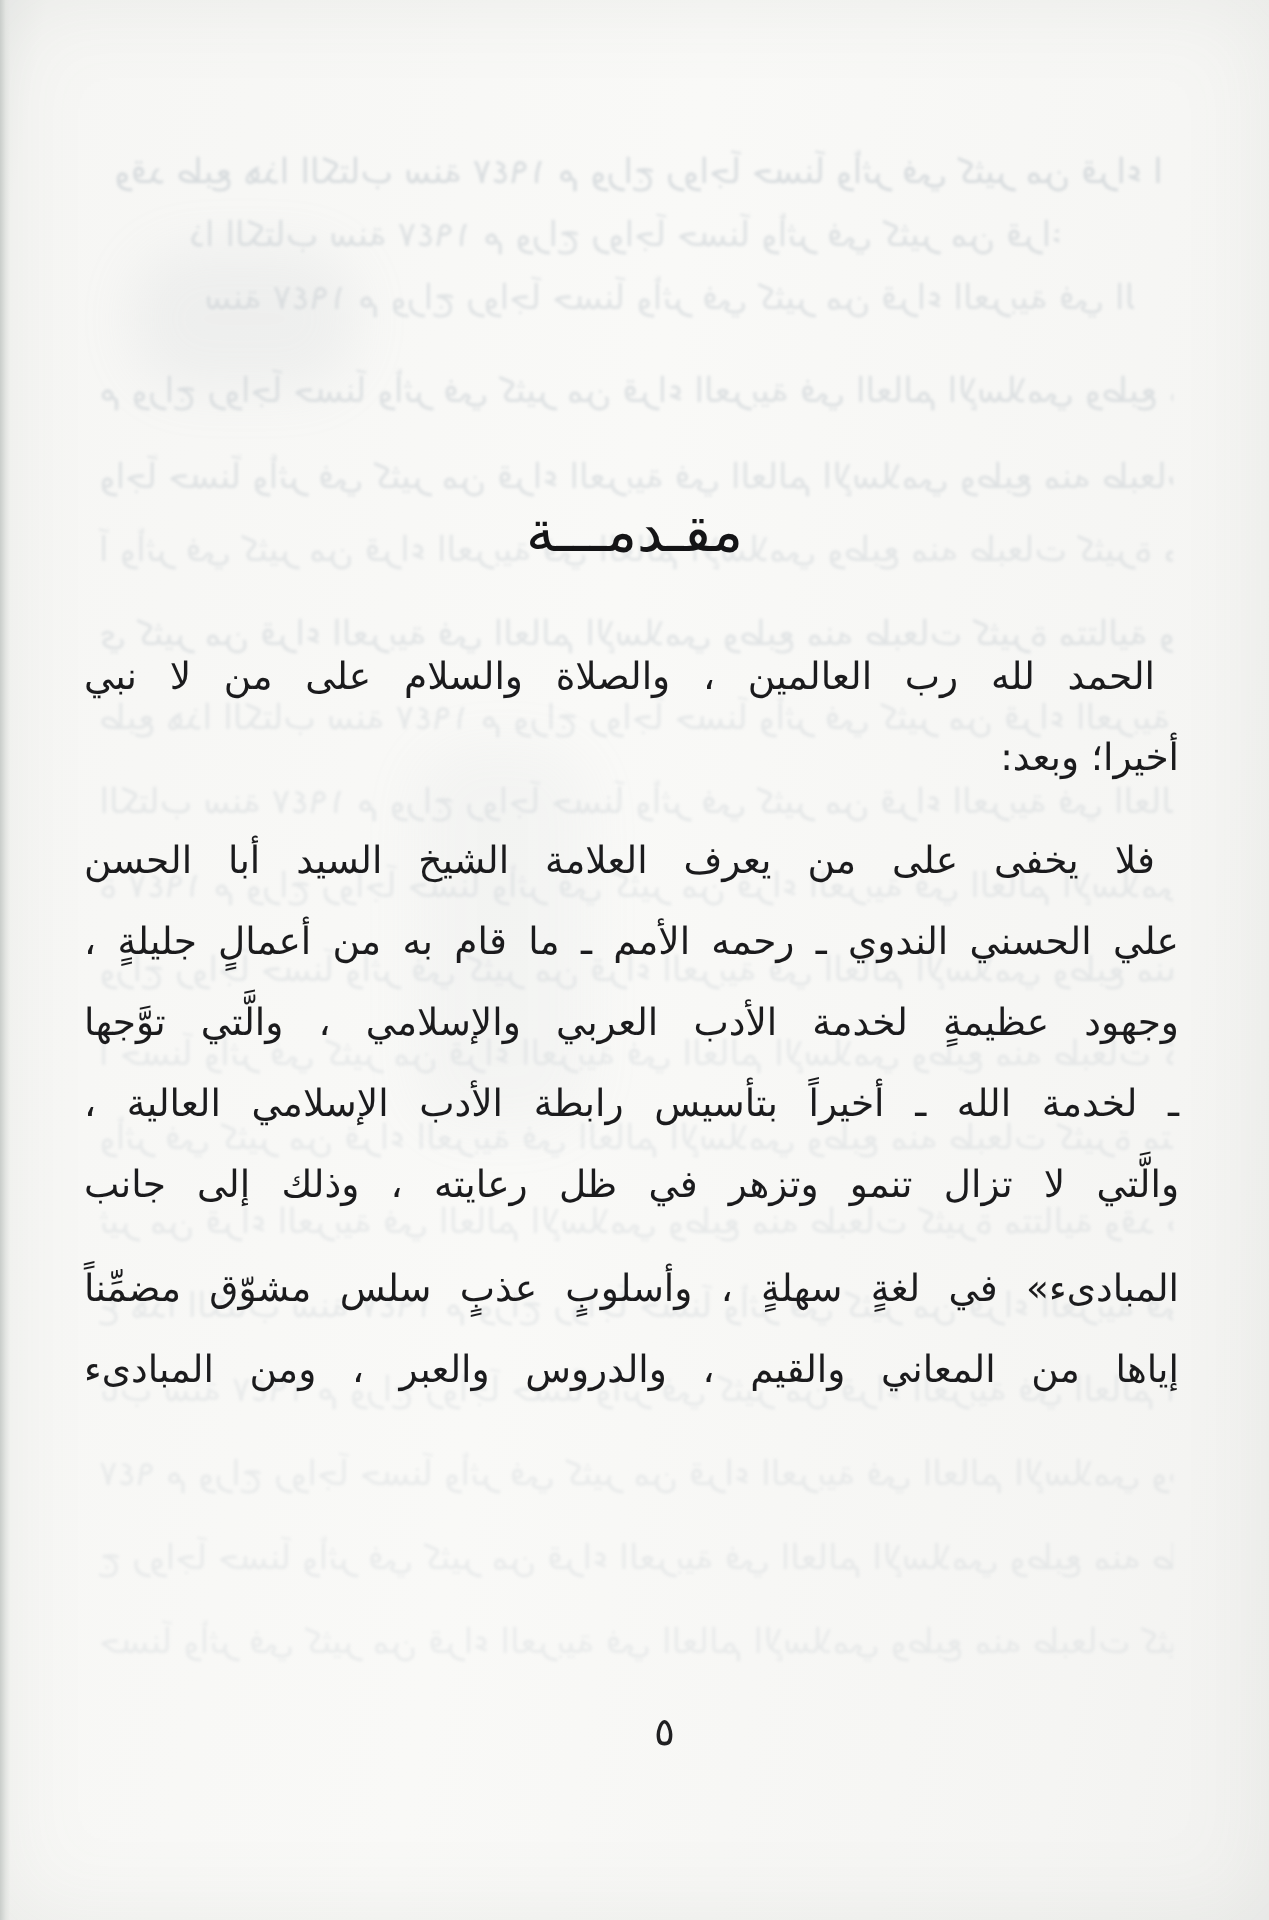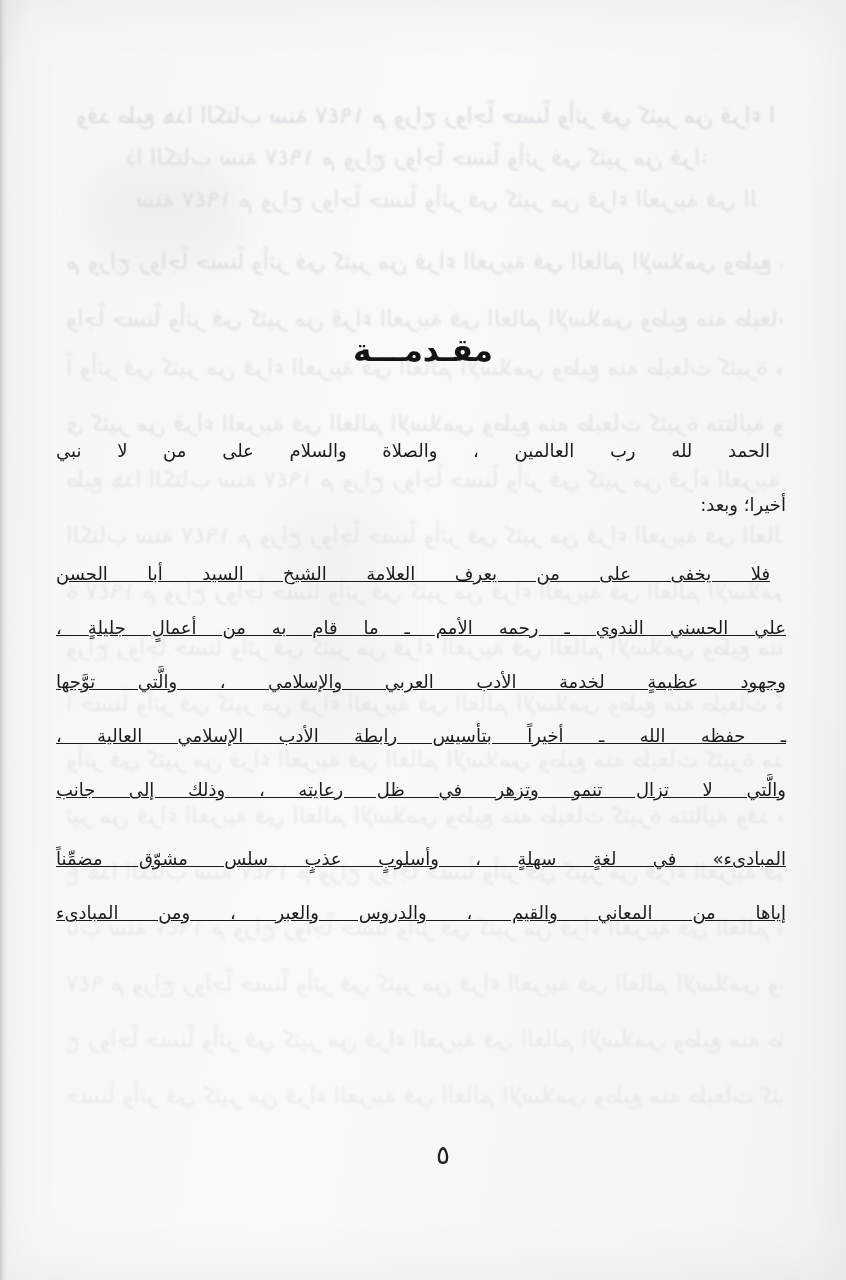--- a/index.html
+++ b/index.html
@@ -29,30 +29,30 @@
   .ghost-layer{position:absolute;inset:0;pointer-events:none;}
   .ghost{
     position:absolute;direction:rtl;white-space:nowrap;overflow:hidden;
     transform:scaleX(-1);color:#93a0ac;filter:blur(1.2px);
     font-size:23px;line-height:30px;height:32px;
   }
   
   .title{
     position:absolute;top:332px;left:0;right:0;margin:0;
     text-align:center;direction:rtl;
-    font-size:31px;font-weight:bold;color:#141416;
+    font-size:38px;font-weight:normal;color:#141416;
     letter-spacing:0;
   }
   
   .body-col{
     position:absolute;top:424px;right:60px;left:56px;
-    direction:rtl;color:#1b1b1d;font-size:18px;
+    direction:rtl;color:#1b1b1d;font-size:25px;
   }
   .para{margin:0;}
-  .para + .para{margin-top:15px;text-decoration:underline;}
+  .para + .para{margin-top:15px;}
   .line{
     display:block;line-height:54px;height:54px;
     white-space:nowrap;
     text-align:justify;text-align-last:justify;
   }
   .line.first{text-indent:16px;}
   .line.end{text-align-last:right;}
   
   .pagenum{
     position:absolute;top:1140px;left:40px;right:0;
@@ -96,21 +96,21 @@
 
     <p class="para">
       <span class="line first">الحمد لله رب العالمين ، والصلاة والسلام على من لا نبي</span>
       <span class="line end">أخيرا؛ وبعد:</span>
     </p>
 
     <p class="para">
       <span class="line first">فلا يخفى على من يعرف العلامة الشيخ السيد أبا الحسن</span>
       <span class="line">علي الحسني الندوي ـ رحمه الأمم ـ ما قام به من أعمالٍ جليلةٍ ،</span>
       <span class="line">وجهود عظيمةٍ لخدمة الأدب العربي والإسلامي ، والَّتي توَّجها</span>
-      <span class="line">ـ حفظه الله ـ أخيراً بتأسيس رابطة الأدب الإسلامي العالية ،</span>
+      <span class="line">ـ لخدمة الله ـ أخيراً بتأسيس رابطة الأدب الإسلامي العالية ،</span>
       <span class="line">والَّتي لا تزال تنمو وتزهر في ظل رعايته ، وذلك إلى جانب</span>
     </p>
 
     <p class="para">
       <span class="line">المبادىء» في لغةٍ سهلةٍ ، وأسلوبٍ عذبٍ سلس مشوّق مضمِّناً</span>
       <span class="line">إياها من المعاني والقيم ، والدروس والعبر ، ومن المبادىء</span>
     </p>
 
   </div>
 

